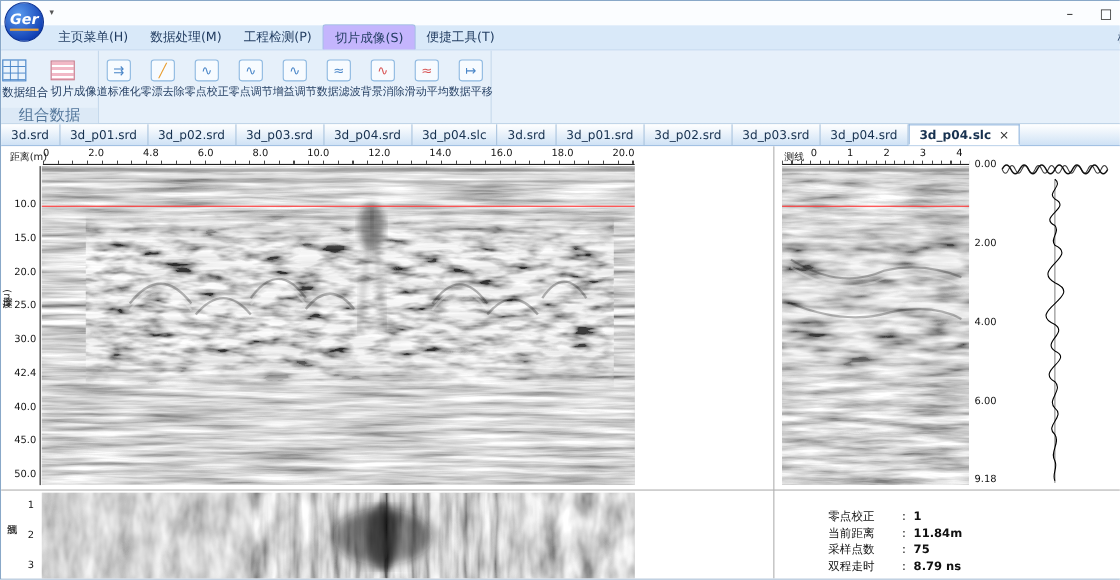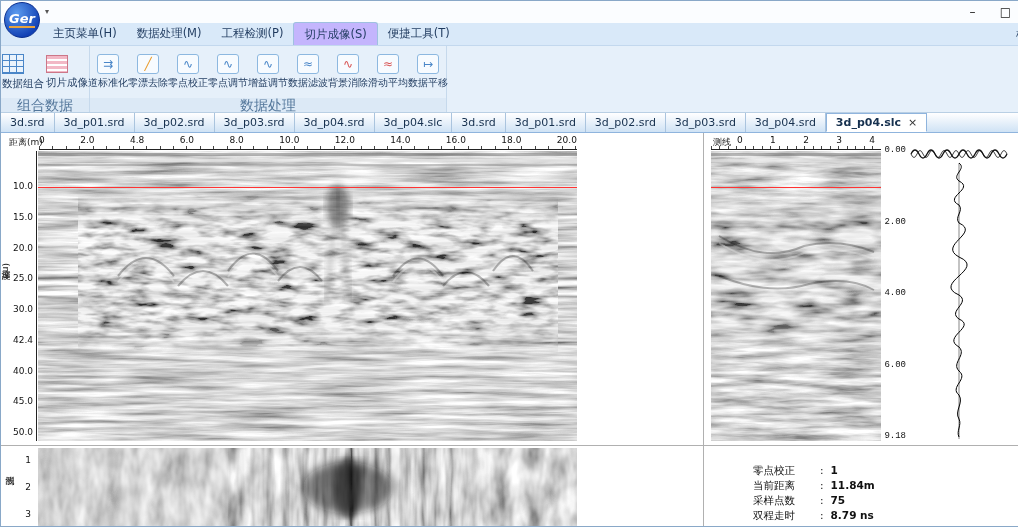--- a/index.html
+++ b/index.html
@@ -82,21 +82,21 @@
   .m-yaxis{position:absolute;left:10px;top:18px;width:26px;height:290px;border-right:1px solid #222;
       display:flex;flex-direction:column;justify-content:space-between;align-items:flex-end;
       padding:30px 3px 4px 0;box-sizing:border-box;font-size:9px;color:#111;}
   .m-ylabel{position:absolute;left:-2px;top:130px;writing-mode:vertical-rl;font-size:9px;color:#222;}
 
   .m-img{position:absolute;left:37px;top:18px;width:539px;height:290px;}
   .c-img{position:absolute;left:710px;top:18px;width:170px;height:290px;}
   .cursor-line{position:absolute;left:0;right:0;top:36px;height:1px;background:#f33;z-index:3;}
 
   .t-ticks{position:absolute;left:878px;top:12px;width:27px;height:296px;display:flex;flex-direction:column;
-      justify-content:space-between;align-items:flex-end;font-size:9px;color:#111;font-family:Liberation Mono, monospace;}
+      justify-content:space-between;align-items:flex-end;font-size:9px;color:#111;}
   .t-plot{position:absolute;left:908px;top:12px;width:100px;height:296px;}
 
   .p-img{position:absolute;left:37px;top:315px;width:539px;height:78px;}
   .p-ticks{position:absolute;left:16px;top:315px;width:16px;height:78px;display:flex;flex-direction:column;
       justify-content:space-between;align-items:flex-end;padding:7px 2px;box-sizing:border-box;font-size:9px;color:#111;}
   .p-ylabel{position:absolute;left:2px;top:336px;writing-mode:vertical-rl;font-size:9px;color:#222;}
 
   .info{position:absolute;left:752px;top:330px;font-size:10.5px;color:#111;}
   .info-row{display:flex;line-height:15px;}
   .info-label{min-width:60px;}
@@ -200,21 +200,20 @@
             <span class="tool-label">滑动平均</span>
           </div>
             <div class="tool-btn">
             <span class="tool-icon">
                 <b>↦</b>
               </span>
             <span class="tool-label">数据平移</span>
           </div>
           </div>
       </div>
-      <div class="group-caption">数据处理</div>
     </div>
   </div>
 
   <div class="filetabs">
     <div class="file-tabs-inactive">
         <div class="file-tab">3d.srd</div>
         <div class="file-tab">3d_p01.srd</div>
         <div class="file-tab">3d_p02.srd</div>
         <div class="file-tab">3d_p03.srd</div>
         <div class="file-tab">3d_p04.srd</div>

